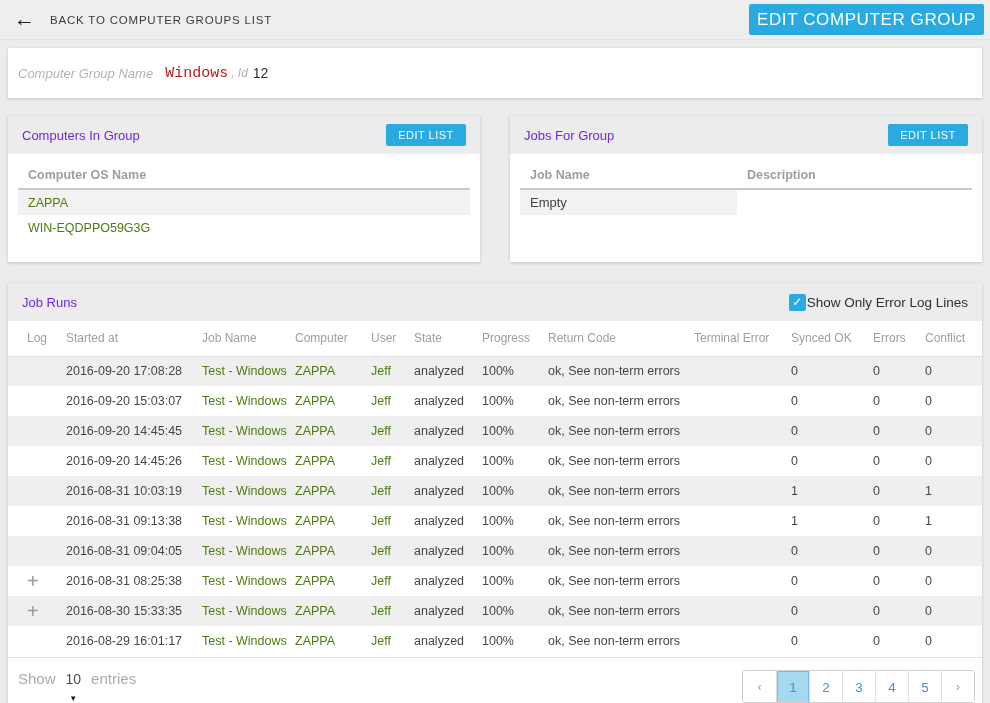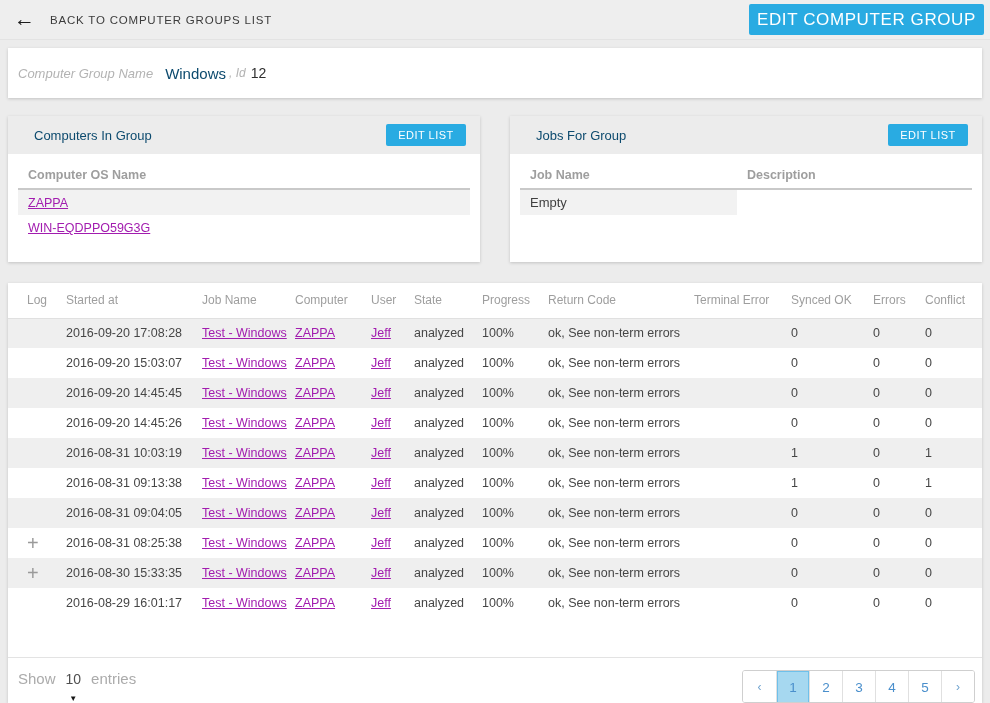--- a/index.html
+++ b/index.html
@@ -4,21 +4,21 @@
 <style>
   * { box-sizing: border-box; }
   html, body { margin: 0; padding: 0; }
   body {
     width: 990px; height: 703px;
     background: #ececec;
     font-family: "Liberation Sans", sans-serif;
     color: #444;
     overflow: hidden;
   }
-  a { color: #a21caf; text-decoration: underline; cursor: pointer; }
+  a { color: #4d7c0f; cursor: pointer; }
 
   
   .topbar {
     height: 40px; background: #eeeeee;
     display: flex; align-items: center;
     padding: 0 6px 0 14px;
     border-bottom: 1px solid #e3e3e3;
   }
   .back-btn { display: flex; align-items: center; gap: 15px; cursor: pointer; }
   .back-arrow { font-size: 21px; color: #1c1c1c; line-height: 1; margin-top: -2px; }
@@ -34,35 +34,35 @@
 
   
   .card { background: #fff; margin: 0 8px; box-shadow: 0 1px 3px rgba(0,0,0,.18); }
 
   .group-card {
     margin-top: 8px; height: 50px;
     display: flex; align-items: center; padding: 0 10px;
   }
   .dim { color: #b3b3b3; font-style: italic; }
   .group-card .name-label { font-size: 13px; margin-right: 12px; }
-  .group-card .name-value { font-size: 15px; color: #0c4a6e; }
+  .group-card .name-value { font-size: 15px; color: #b91c1c; font-family: Liberation Mono, monospace; }
   .group-card .id-label { font-size: 12px; margin: 0 5px 0 3px; }
   .group-card .id-value { font-size: 14px; color: #2f2f2f; }
 
   .panels { display: flex; gap: 30px; margin: 18px 8px 0; height: 146px; }
   .panel {
     flex: 1; background: #fff; box-shadow: 0 1px 3px rgba(0,0,0,.18);
     display: flex; flex-direction: column;
   }
   .panel-header {
     height: 38px; background: #ececec; flex: none;
     display: flex; align-items: center; justify-content: space-between;
     padding: 0 14px 0 10px;
   }
-  .panel-title { font-size: 13px; font-weight: normal; color: #0c4a6e; margin: 16px; }
+  .panel-title { font-size: 13px; font-weight: normal; color: #6d28d9; margin: 4px; }
   .btn-small { width: 80px; height: 22px; font-size: 11px; letter-spacing: .5px; }
 
   .panel-table {
     border-collapse: collapse; margin: 6px 10px 8px; font-size: 12.5px;
     width: calc(100% - 20px); table-layout: fixed;
   }
   .panel-table th {
     text-align: left; color: #9e9e9e; font-size: 12.5px;
     padding: 8px 10px 6px; border-bottom: 2px solid #c9c9c9;
   }
@@ -185,20 +185,27 @@
           <tr>
             <td class="stripe-cell">Empty</td>
             <td></td>
           </tr>
         </tbody>
     </table>
   </section>
 </div>
 
 <section class="card jobruns">
+  <header class="panel-header">
+    <h2 class="panel-title">Job Runs</h2>
+    <div class="filter">
+      <span class="checkbox">✓</span>
+      <span class="filter-label">Show Only Error Log Lines</span>
+    </div>
+  </header>
 
   <table class="runs-table">
     <colgroup>
       <col style="width:58px">
         <col style="width:136px">
         <col style="width:93px">
         <col style="width:76px">
       <col style="width:43px">
         <col style="width:68px">
         <col style="width:66px">

